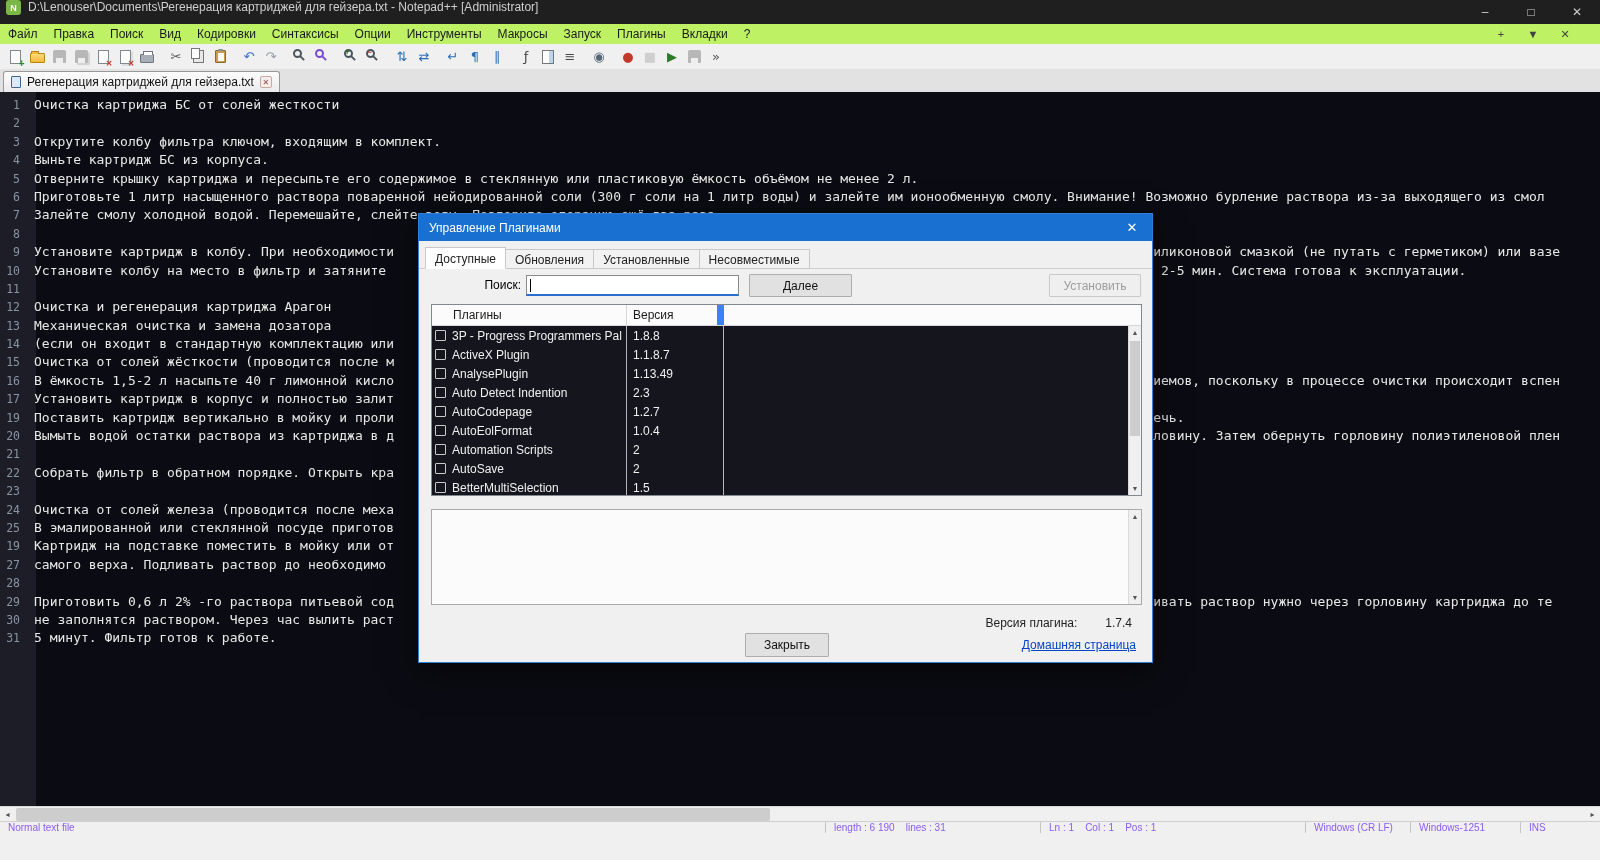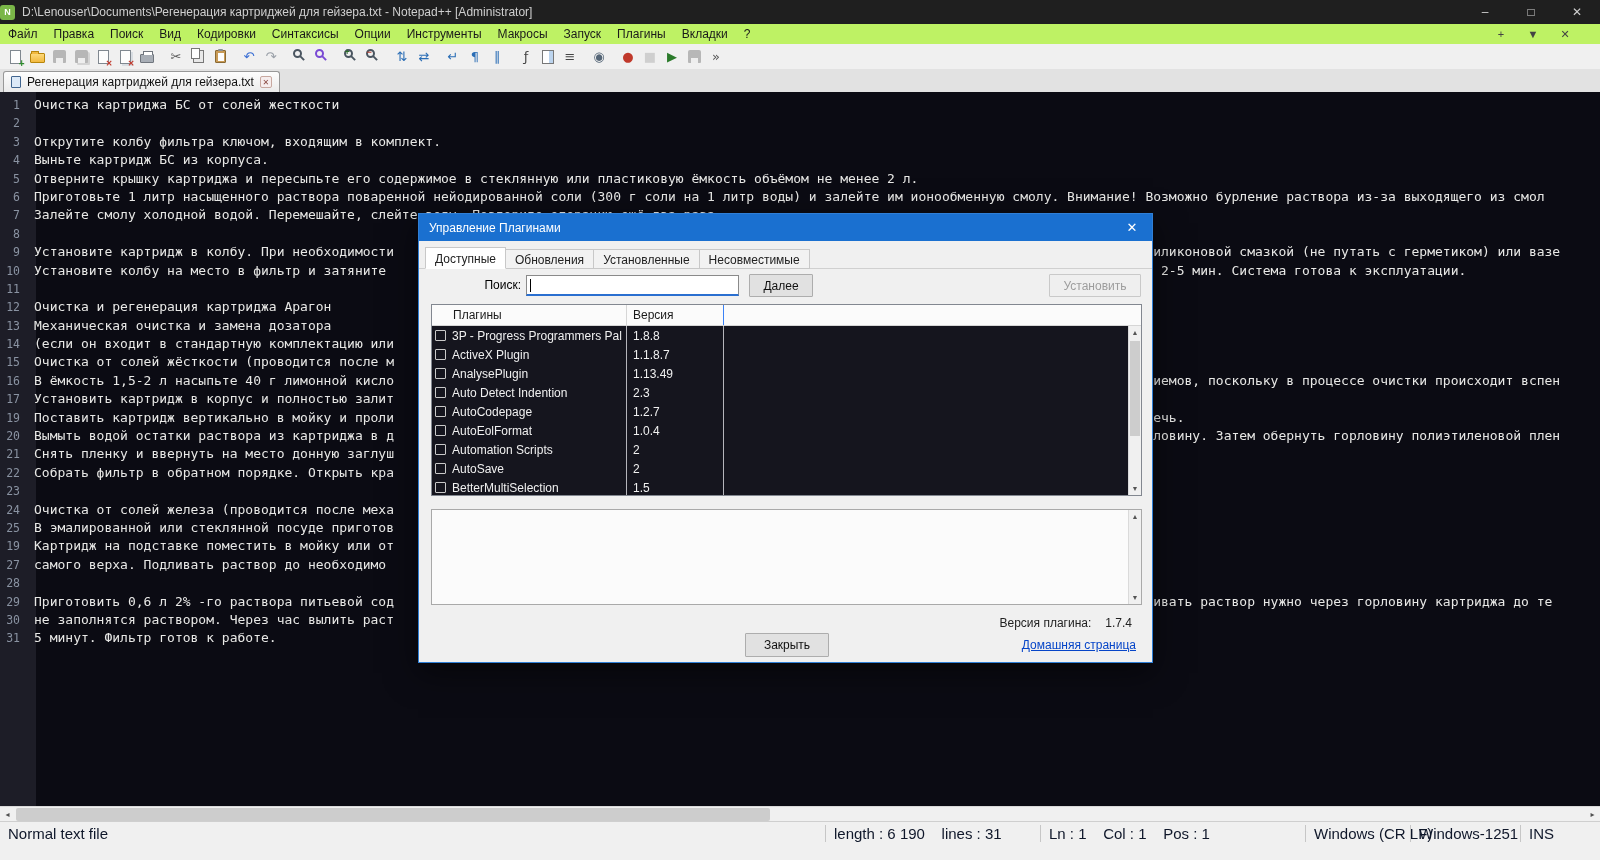--- a/index.html
+++ b/index.html
@@ -1,22 +1,22 @@
 <!DOCTYPE html>
 <html><head>
 <meta charset="utf-8">
 <style>
   *{box-sizing:border-box;margin:0;padding:0}
   html,body{width:1600px;height:860px;overflow:hidden;background:#3a3a3a}
   .window{position:relative;width:1600px;height:860px;background:#f0f0f0;
           font-family:"Liberation Sans",sans-serif;overflow:hidden}
 
   
-  .titlebar{height:24px;background:#1f1f1f;display:flex;align-items:center;
-            color:#cfcfcf;font-size:12px;gap:7px}
+  .titlebar{height:24px;background:#1f1f1f;display:flex;
+            color:#cfcfcf;font-size:12px;padding-left:6px;gap:7px}
   .app-icon{width:15px;height:15px;background:#7ab648;border-radius:3px;flex:none;
             display:inline-flex;align-items:center;justify-content:center;color:#fff;
             font-size:9px;font-weight:bold}
   .app-icon::before{content:"N"}
   .title-text{white-space:nowrap}
   .win-controls{margin-left:auto;display:flex;height:100%}
   .wbtn{width:46px;display:flex;align-items:center;justify-content:center;font-size:12px;color:#cfcfcf}
 
   
   .menubar{height:20px;background:#bef264;display:flex;align-items:center;font-size:12px;color:#1a1a1a}
@@ -72,22 +72,22 @@
   .code{padding-left:6px;color:#e8e8e6}
 
   
   .hscroll{position:relative;height:15px;background:#f0f0f0;border-top:1px solid #d9d9d9}
   .sarrow{position:absolute;top:0;width:15px;height:15px;display:flex;align-items:center;justify-content:center;font-size:8px;color:#505050}
   .sarrow.left{left:0}.sarrow.left::before{content:"\25C2"}
   .sarrow.right{right:0}.sarrow.right::before{content:"\25B8"}
   .sthumb{position:absolute;left:16px;width:754px;top:1px;height:13px;background:#cdcdcd;border-radius:2px}
 
   
-  .statusbar{height:24px;background:#f0f0f0;border-top:1px solid #cfcfcf;display:flex;align-items:center;
-             font-size:15px;color:#0f172a}
+  .statusbar{height:24px;background:#f0f0f0;border-top:1px solid #cfcfcf;display:flex;align-items:flex-start;
+             font-size:10px;color:#8b5cf6}
   .sb{white-space:pre;padding:0 8px;display:flex;align-items:center}
   .sb+.sb{border-left:1px solid #c6c6c6}
   .sb-type{flex:1}
   .sb-len{width:215px}.sb-pos{width:265px}.sb-eol{width:105px}.sb-enc{width:110px}.sb-ins{width:80px}
 
   
   .dialog{position:absolute;left:418px;top:213px;width:735px;height:450px;background:#f0f0f0;
           border:1px solid #2f7fd6;box-shadow:0 10px 30px rgba(0,0,0,.5);z-index:20;font-size:12px}
   .dlg-title{position:absolute;left:0;top:0;right:0;height:27px;background:#1a70d0;color:#fff;
              display:flex;align-items:center;padding-left:10px}
@@ -98,44 +98,44 @@
   .dtab:first-child{border-left:1px solid #c8c8c8}
   .dtab.active{background:#fff;height:22px;line-height:22px;border-bottom:1px solid #fff}
   .dlg-tabline{position:absolute;left:0;right:0;top:54px;height:1px;background:#d0d0d0}
   .dlg-search-label{position:absolute;left:30px;top:64px;width:72px;text-align:right}
   .dlg-search{position:absolute;left:107px;top:61px;width:213px;height:21px;background:#fff;
               border:1px solid #8a8a8a;border-bottom:2px solid #2a6fd0;display:flex;align-items:center;padding-left:3px}
   .caret{width:1px;height:13px;background:#000;animation:blink 1.1s step-end infinite}
   @keyframes blink{50%{opacity:0}}
   .dlg-btn{position:absolute;background:#e1e1e1;border:1px solid #adadad;font-size:12px;
            font-family:inherit;color:#111;border-radius:1px}
-  .btn-next{left:330px;top:60px;width:64px;height:23px}
+  .btn-next{left:330px;top:60px;width:103px;height:23px}
   .btn-install{left:630px;top:60px;width:92px;height:23px;color:#9d9d9d;background:#efefef;border-color:#c9c9c9}
   .btn-close-dlg{left:326px;top:419px;width:84px;height:24px}
   .plist{position:absolute;left:12px;top:90px;width:711px;height:192px;border:1px solid #828790;background:#15151e}
   .plist-header{position:absolute;left:0;top:0;right:0;height:21px;background:#fbfbfb;
                 border-bottom:1px solid #d6d6d6;display:flex;color:#1a1a1a}
   .ph-name{width:195px;padding-left:21px;line-height:21px;border-right:1px solid #d6d6d6}
-  .ph-ver{width:97px;padding-left:6px;line-height:21px;border-right:1px solid #3b82f6}
+  .ph-ver{width:97px;padding-left:6px;line-height:21px;border-right:7px solid #3b82f6}
   .plist-body{position:absolute;left:0;top:21px;right:0;bottom:0;overflow:hidden}
   .vline{position:absolute;top:0;bottom:0;width:1px;background:rgba(235,235,240,.75)}
   .v1{left:194px}.v2{left:291px}
   .prow{display:flex;height:19px;align-items:center;color:#f0f0f0}
   .pc-name{width:195px;display:flex;align-items:center;gap:6px;padding-left:3px;white-space:nowrap;overflow:hidden}
   .pcheck{width:11px;height:11px;border:1px solid #c9c9c9;border-radius:1px;flex:none}
   .pc-ver{width:97px;padding-left:6px}
   .plist-scroll{position:absolute;right:0;top:21px;bottom:0;width:13px;background:#f0f0f0;border-left:1px solid #dadada}
   .ps-up,.ps-down{position:absolute;left:0;right:0;height:13px;display:flex;align-items:center;justify-content:center;font-size:7px;color:#555}
   .ps-up{top:0}.ps-up::before{content:"\25B2"}
   .ps-down{bottom:0}.ps-down::before{content:"\25BC"}
   .ps-thumb{position:absolute;left:1px;right:1px;top:15px;height:95px;background:#cdcdcd}
   .pdesc{position:absolute;left:12px;top:295px;width:711px;height:96px;background:#fbfbfb;border:1px solid #a9a9a9}
   .pdesc-scroll{position:absolute;right:0;top:0;bottom:0;width:13px;background:#f0f0f0;border-left:1px solid #dadada}
   .pver{position:absolute;right:20px;top:402px;color:#222}
-  .pver-val{margin-left:14px}
+  .pver-val{margin-left:28px}
   .dlg-link{position:absolute;right:16px;top:424px;color:#0645c8;text-decoration:underline;cursor:pointer}
 </style>
 </head>
 <body>
 
 <div class="window">
 
   <div class="titlebar">
     <span class="app-icon"></span>
     <span class="title-text">D:\Lenouser\Documents\Регенерация картриджей для гейзера.txt - Notepad++ [Administrator]</span>
@@ -292,21 +292,21 @@
       <div class="ed-line"><span class="ln">10</span><span class="code">Установите колбу на место в фильтр и затяните                                                                                                 и 2-5 мин. Система готова к эксплуатации.</span></div>
       <div class="ed-line"><span class="ln">11</span><span class="code"></span></div>
       <div class="ed-line"><span class="ln">12</span><span class="code">Очистка и регенерация картриджа Арагон</span></div>
       <div class="ed-line"><span class="ln">13</span><span class="code">Механическая очистка и замена дозатора</span></div>
       <div class="ed-line"><span class="ln">14</span><span class="code">(если он входит в стандартную комплектацию или</span></div>
       <div class="ed-line"><span class="ln">15</span><span class="code">Очистка от солей жёсткости (проводится после м</span></div>
       <div class="ed-line"><span class="ln">16</span><span class="code">В ёмкость 1,5-2 л насыпьте 40 г лимонной кисло                                                                                                риемов, поскольку в процессе очистки происходит вспен</span></div>
       <div class="ed-line"><span class="ln">17</span><span class="code">Установить картридж в корпус и полностью залит</span></div>
       <div class="ed-line"><span class="ln">19</span><span class="code">Поставить картридж вертикально в мойку и проли                                                                                                течь.</span></div>
       <div class="ed-line"><span class="ln">20</span><span class="code">Вымыть водой остатки раствора из картриджа в д                                                                                                рловину. Затем обернуть горловину полиэтиленовой плен</span></div>
-      <div class="ed-line"><span class="ln">21</span><span class="code">Снять пленку и ввернуть на место донную заглуш</span></div>
+      <div class="ed-line"><span class="ln">21</span></div>
       <div class="ed-line"><span class="ln">22</span><span class="code">Собрать фильтр в обратном порядке. Открыть кра</span></div>
       <div class="ed-line"><span class="ln">23</span><span class="code"></span></div>
       <div class="ed-line"><span class="ln">24</span><span class="code">Очистка от солей железа (проводится после меха</span></div>
       <div class="ed-line"><span class="ln">25</span><span class="code">В эмалированной или стеклянной посуде приготов                                                                                                .</span></div>
       <div class="ed-line"><span class="ln">19</span><span class="code">Картридж на подставке поместить в мойку или от</span></div>
       <div class="ed-line"><span class="ln">27</span><span class="code">самого верха. Подливать раствор до необходимо</span></div>
       <div class="ed-line"><span class="ln">28</span><span class="code"></span></div>
       <div class="ed-line"><span class="ln">29</span><span class="code">Приготовить 0,6 л 2% -го раствора питьевой сод                                                                                                ливать раствор нужно через горловину картриджа до те</span></div>
       <div class="ed-line"><span class="ln">30</span><span class="code">не заполнятся раствором. Через час вылить раст</span></div>
       <div class="ed-line"><span class="ln">31</span><span class="code">5 минут. Фильтр готов к работе.</span></div>

